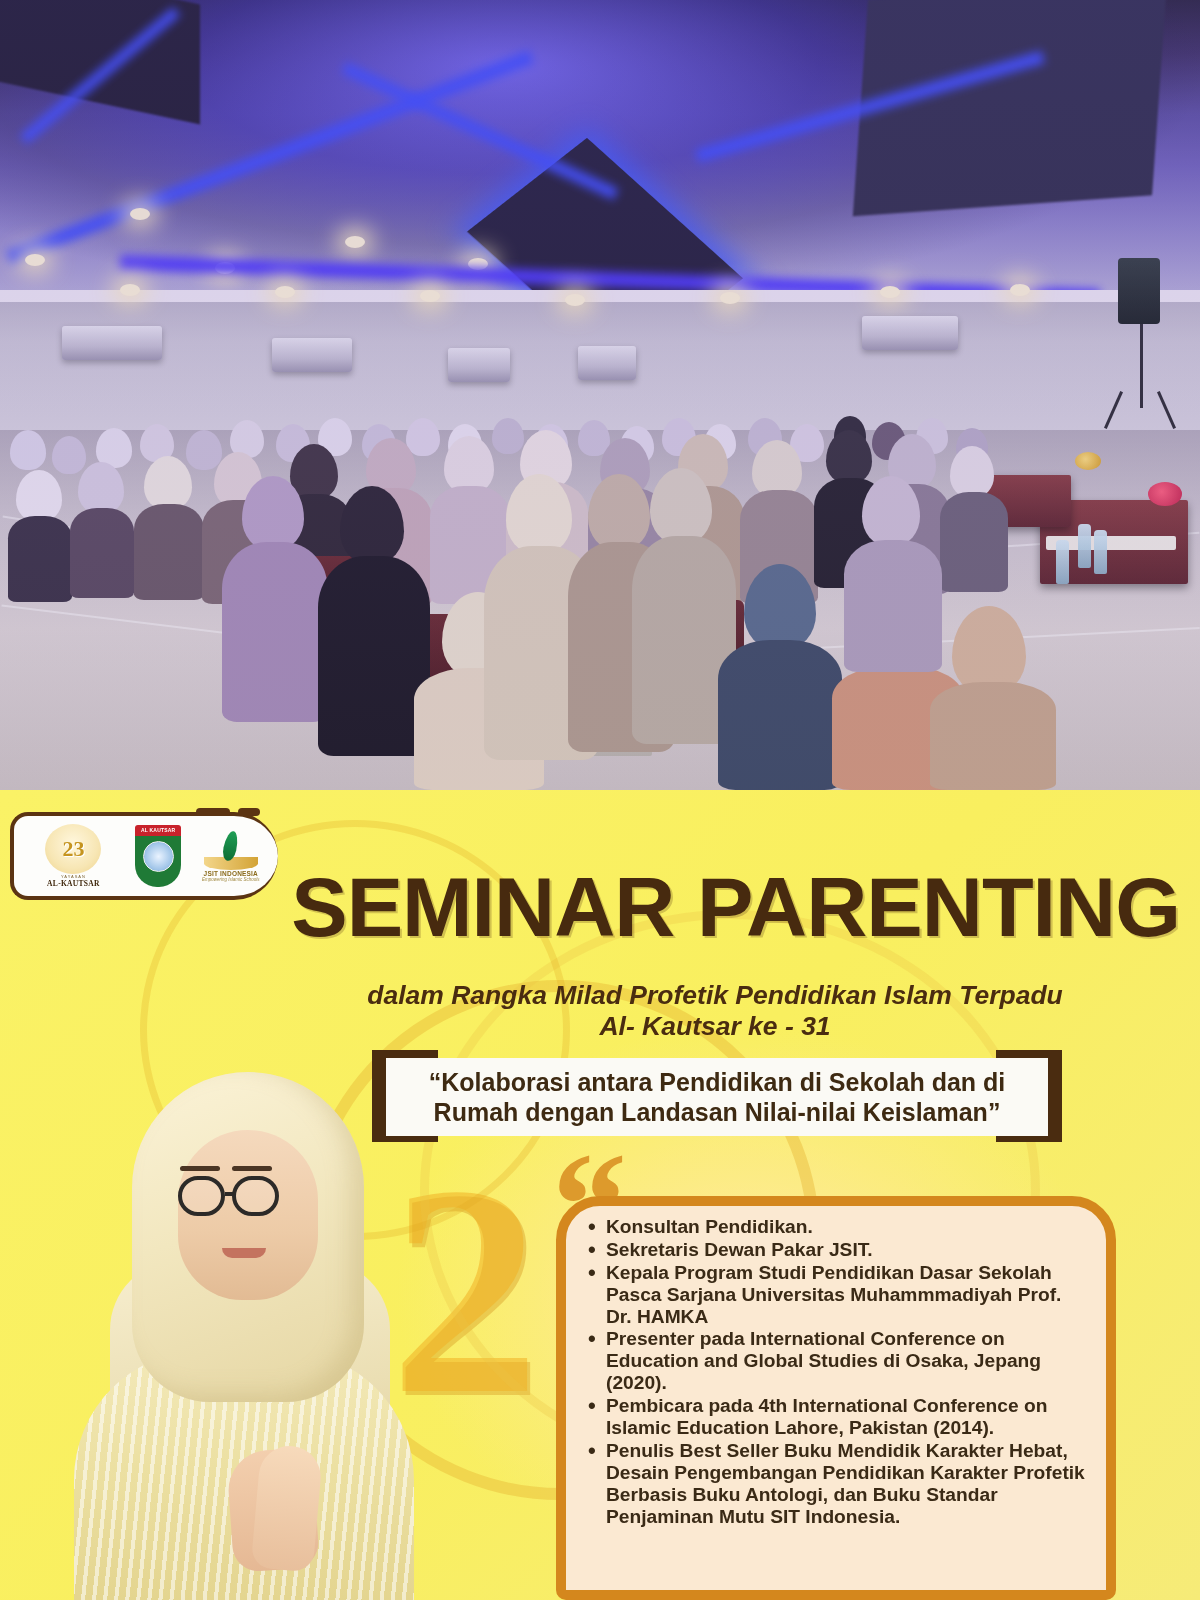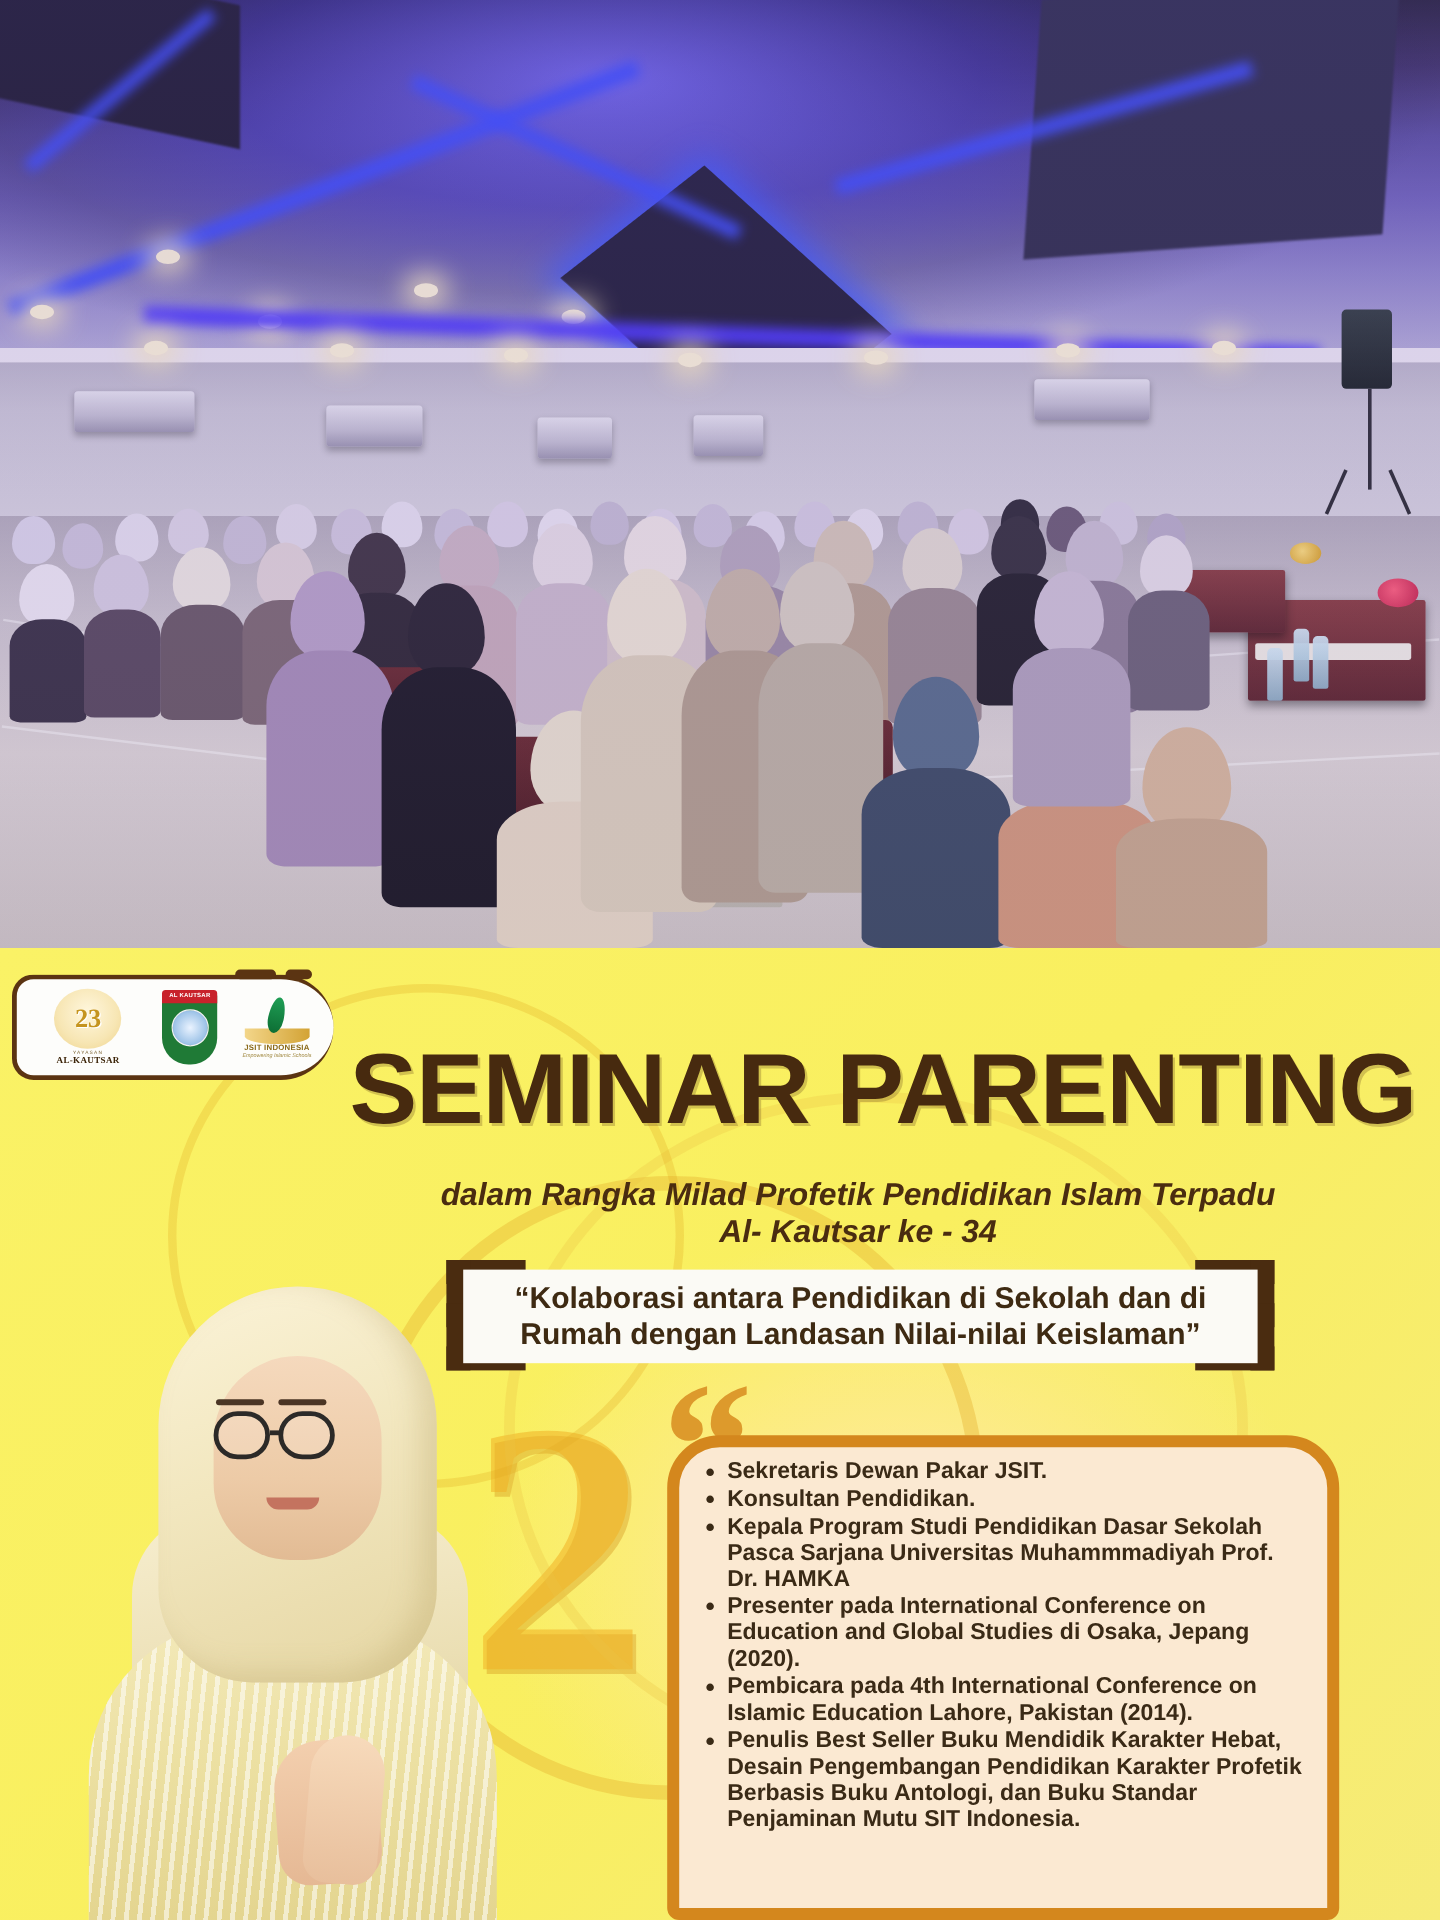--- a/index.html
+++ b/index.html
@@ -387,21 +387,21 @@
       <div class="jsit-pen"></div>
       <div class="jsit-swoosh"></div>
       <div class="jsit-name">JSIT INDONESIA</div>
       <div class="jsit-sub">Empowering Islamic Schools</div>
     </div>
   </div>
 
   <div class="title">SEMINAR PARENTING</div>
   <div class="subtitle">
     <div>dalam Rangka Milad Profetik Pendidikan Islam Terpadu</div>
-    <div>Al- Kautsar ke - 34</div>
+    <div>Al- Kautsar ke - 31</div>
   </div>
 
   <div class="qwrap">
     <div class="br br-tl-h"></div>
     <div class="br br-tl-v"></div>
     <div class="br br-tr-h"></div>
     <div class="br br-tr-v"></div>
     <div class="br br-bl-h"></div>
     <div class="br br-bl-v"></div>
     <div class="br br-br-h"></div>
@@ -424,22 +424,22 @@
     <div class="sp-glass-r"></div>
     <div class="sp-bridge"></div>
     <div class="sp-mouth"></div>
     <div class="sp-hands"></div>
     <div class="sp-hands2"></div>
   </div>
 
 
   <div class="hl-card">
     <ul class="hl-list">
+        <li>Konsultan Pendidikan.</li>
         <li>Sekretaris Dewan Pakar JSIT.</li>
-        <li>Konsultan Pendidikan.</li>
         <li>Kepala Program Studi Pendidikan Dasar Sekolah Pasca Sarjana Universitas Muhammmadiyah Prof. Dr. HAMKA</li>
         <li>Presenter pada International Conference on Education and Global Studies di Osaka, Jepang (2020).</li>
         <li>Pembicara pada 4th International Conference on Islamic Education Lahore, Pakistan (2014).</li>
         <li>Penulis Best Seller Buku Mendidik Karakter Hebat, Desain Pengembangan Pendidikan Karakter Profetik Berbasis Buku Antologi, dan Buku Standar Penjaminan Mutu SIT Indonesia.</li>
       </ul>
   </div>
 
 </div>
 
 </body></html>

